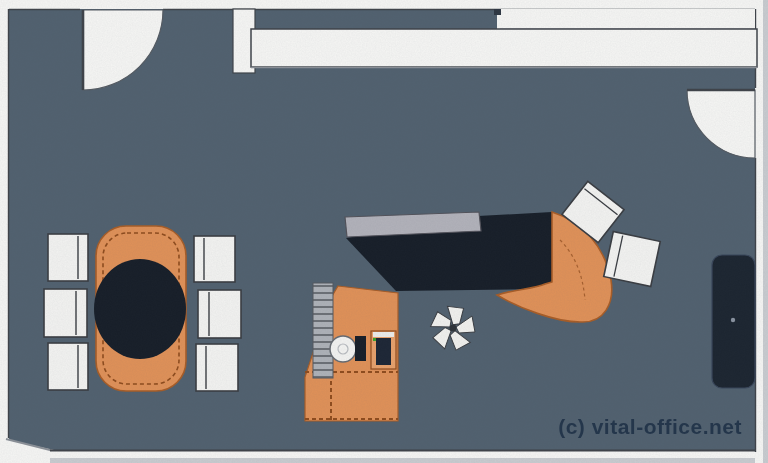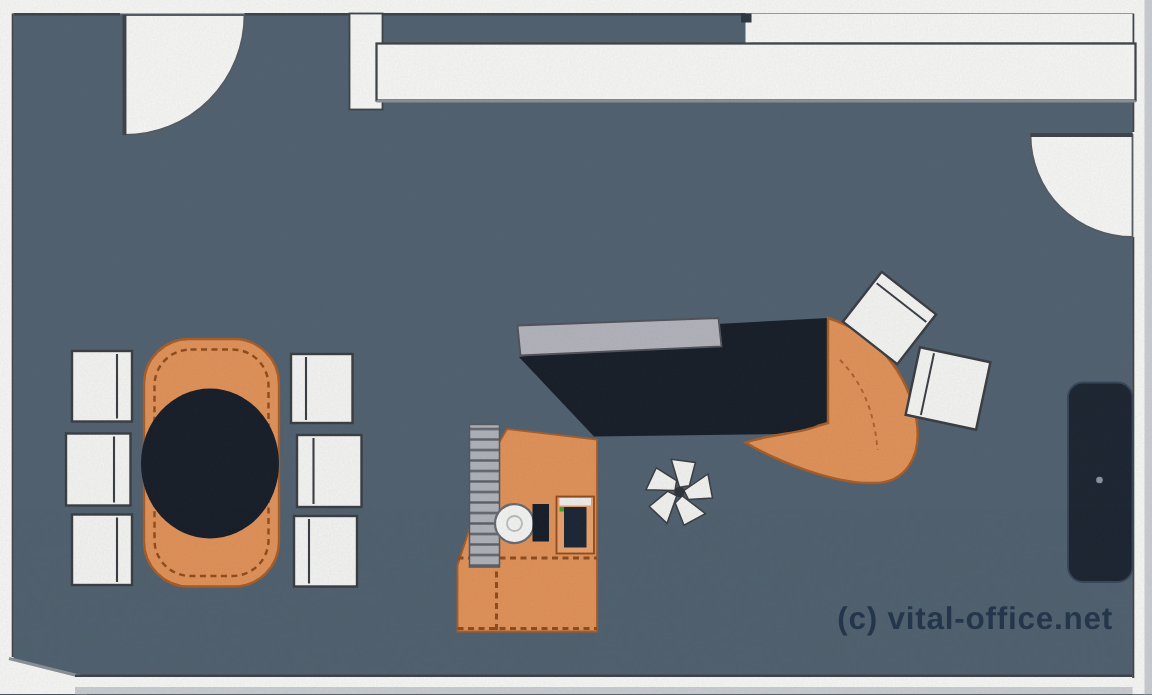--- a/index.html
+++ b/index.html
@@ -6,21 +6,21 @@
   .stage{
     position:relative;
     width:768px;height:463px;
     overflow:hidden;
     font-family:"Liberation Sans", sans-serif;
     background:var(--floor,#51616f);
   }
   .stage svg{position:absolute;left:0;top:0;}
   .watermark{
     position:absolute;
-    top:401px;right:26px;
+    top:415px;right:26px;
     font-size:21px;
     font-weight:700;
     letter-spacing:.5px;
     color:var(--watermark-color,#1d2f45);
     opacity:.85;
     white-space:nowrap;
   }
 </style>
 </head>
 <body>

